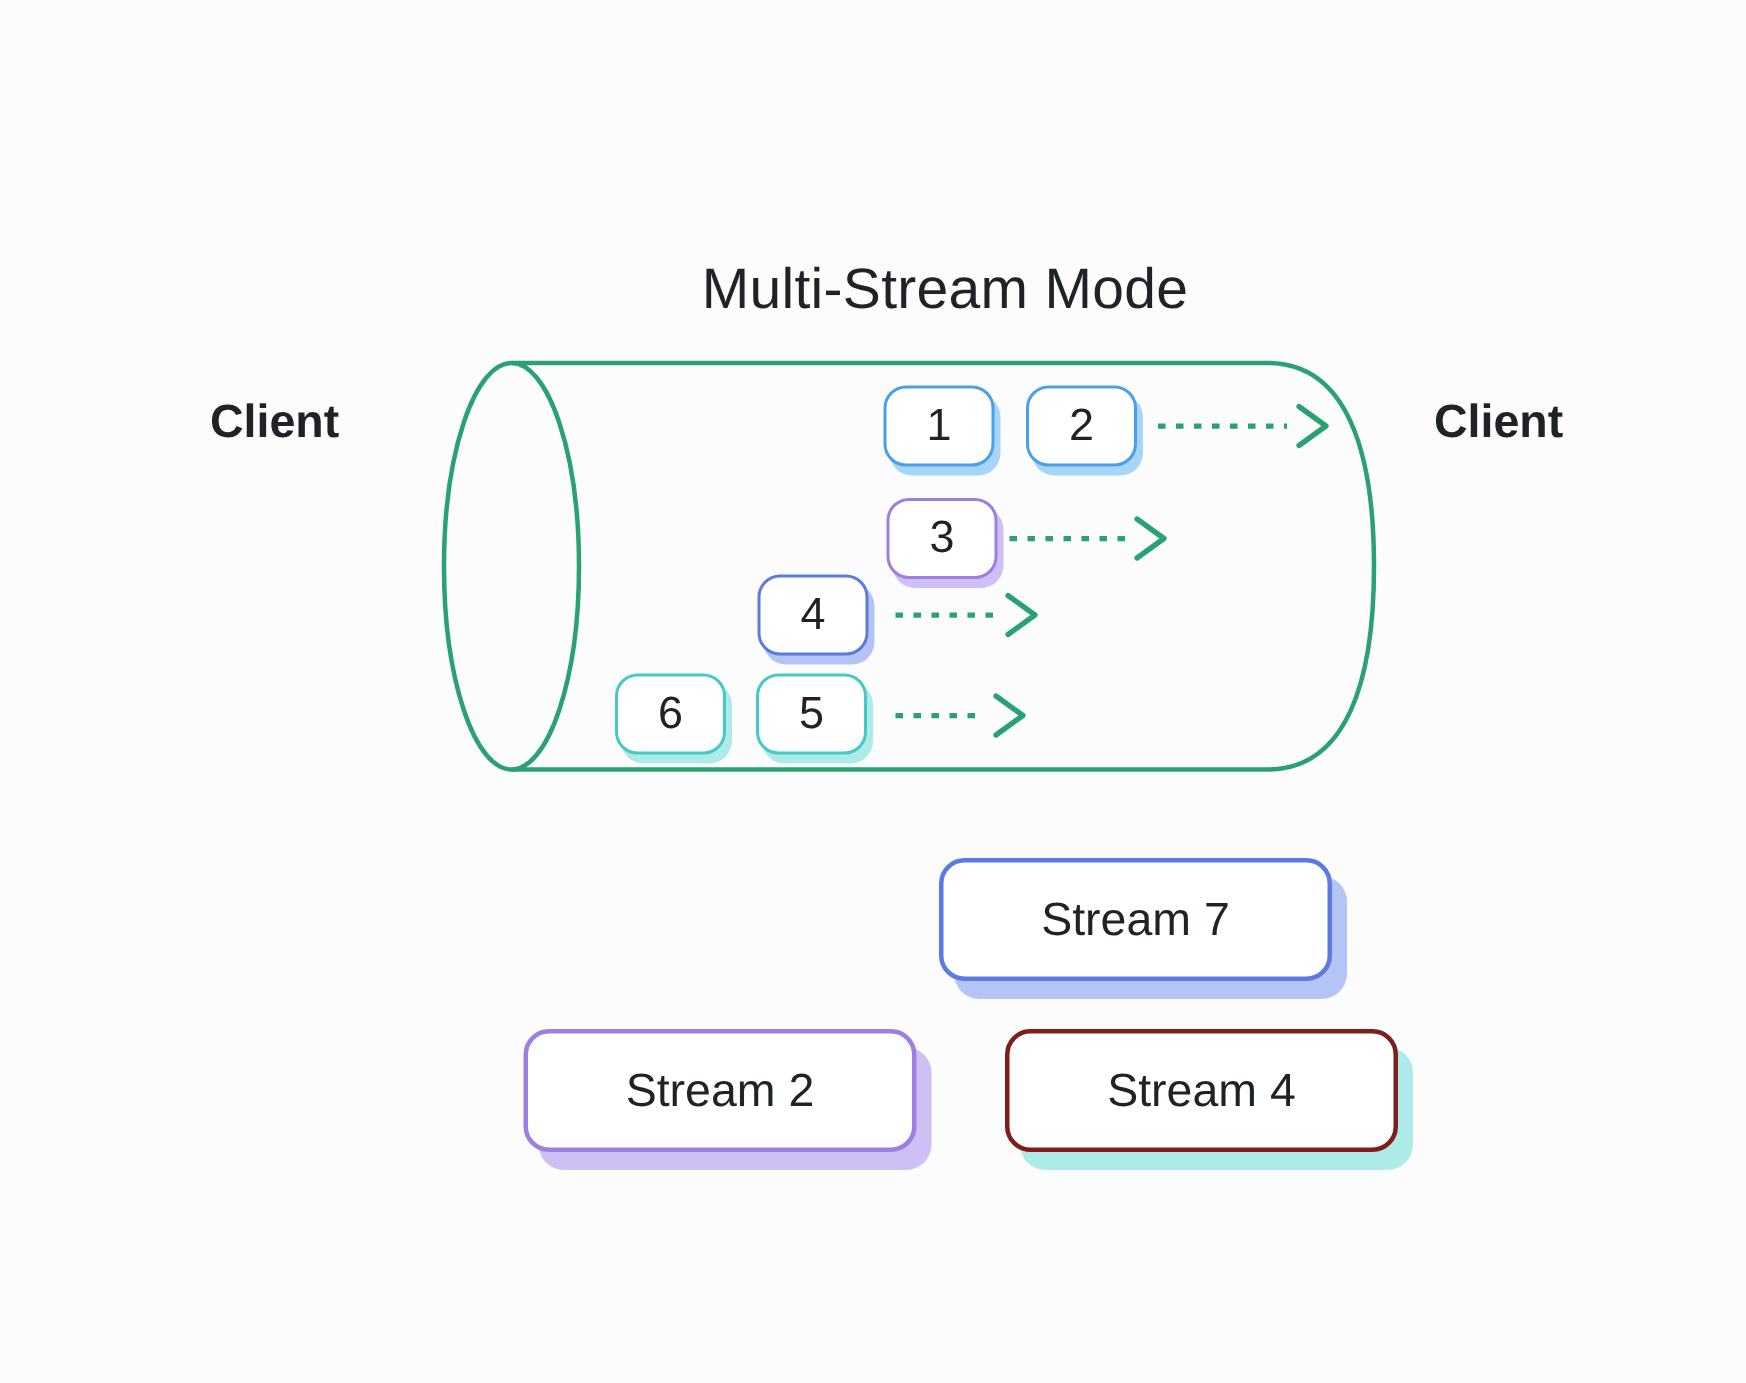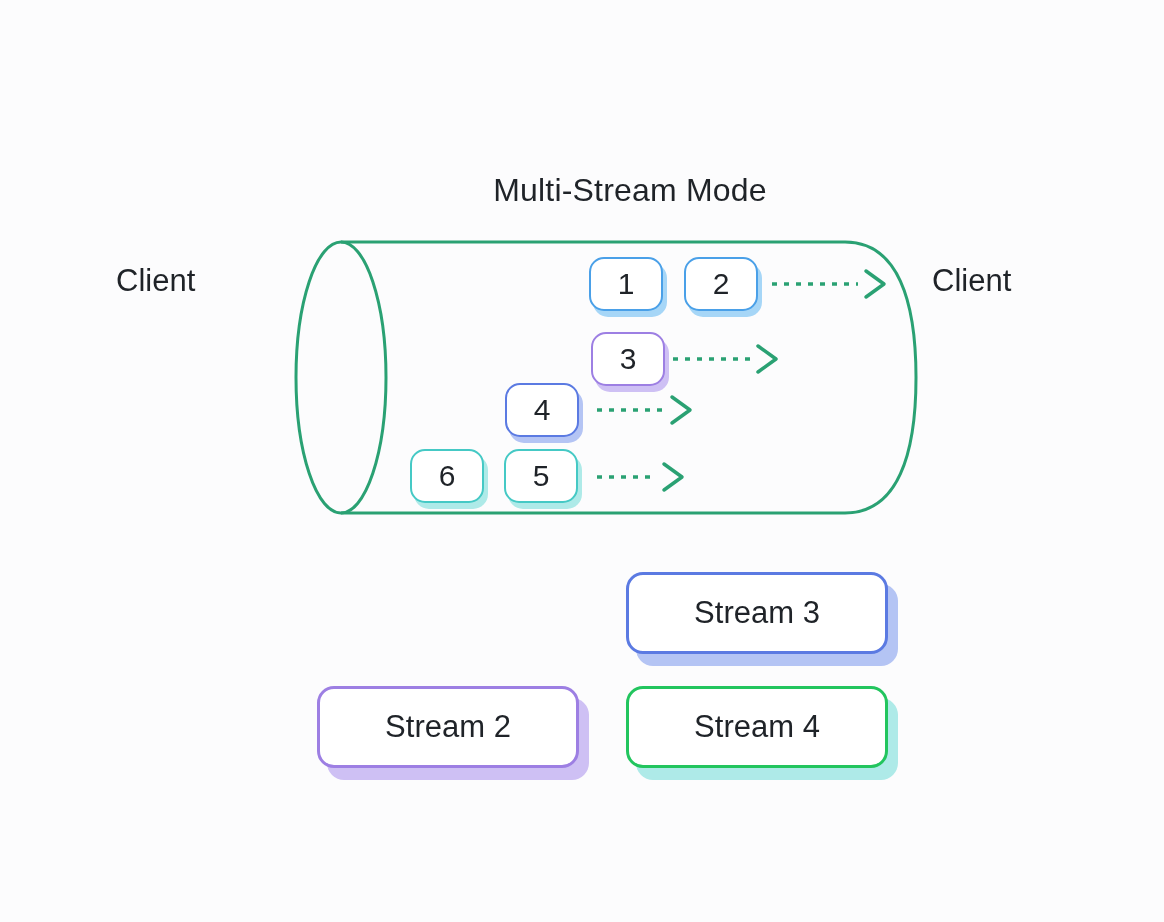--- a/index.html
+++ b/index.html
@@ -13,27 +13,28 @@
     height: 922px;
     background: #fcfcfd;
     overflow: hidden;
     color: #1f2328;
   }
   .abs { position: absolute; }
 
   .title {
     left: 340px; top: 172px; width: 580px;
     text-align: center;
-    font-size: 32px;
+    font-size: 38px;
     font-weight: 500;
     letter-spacing: 0.2px;
   }
   .endpoint {
     font-size: 31px;
-    font-weight: 400;
+    font-weight: 700;
+    margin-left: 24px;
   }
   .endpoint.client { left: 116px; top: 263px; }
   .endpoint.server { left: 932px; top: 263px; }
 
   .svg-layer { left: 0; top: 0; }
 
   
   .packet {
     width: 74px; height: 54px;
     box-sizing: border-box;
@@ -63,25 +64,25 @@
     background: #ffffff;
     border-radius: 17px;
     display: flex; align-items: center; justify-content: center;
     font-size: 31px;
     font-weight: 500;
     color: #1f2328;
   }
   .stream-box.blue   { border: 3px solid #4aa0e8; box-shadow: 10px 12px 0 0 #a6d6f7; }
   .stream-box.indigo { border: 3px solid #5b7ae2; box-shadow: 10px 12px 0 0 #b4c4f4; }
   .stream-box.purple { border: 3px solid #9d7fe3; box-shadow: 10px 12px 0 0 #cec0f4; }
-  .stream-box.teal   { border: 3px solid #22c55e; box-shadow: 10px 12px 0 0 #aeeae8; }
+  .stream-box.teal   { border: 3px solid #7f1d1d; box-shadow: 10px 12px 0 0 #aeeae8; margin-left: 44px; }
 
   .stream-box.s1 { left: 331px; top: 572px; }
   .stream-box.s3 { left: 626px; top: 572px; }
-  .stream-box.s2 { left: 317px; top: 686px; }
+  .stream-box.s2 { left: 349px; top: 686px; }
   .stream-box.s4 { left: 626px; top: 686px; }
 </style>
 </head>
 <body>
 
 <div class="canvas">
 
   <div class="abs title">Multi-Stream Mode</div>
 
   <div class="abs endpoint client">Client</div>
@@ -114,17 +115,17 @@
     </g>
   </svg>
 
   <div class="abs packet blue p1">1</div>
   <div class="abs packet blue p2">2</div>
   <div class="abs packet purple p3">3</div>
   <div class="abs packet indigo p4">4</div>
   <div class="abs packet teal p6">6</div>
   <div class="abs packet teal p5">5</div>
 
-  <div class="abs stream-box indigo s3">Stream 3</div>
+  <div class="abs stream-box indigo s3">Stream 7</div>
   <div class="abs stream-box purple s2">Stream 2</div>
   <div class="abs stream-box teal s4">Stream 4</div>
 
 </div>
 
 </body></html>

